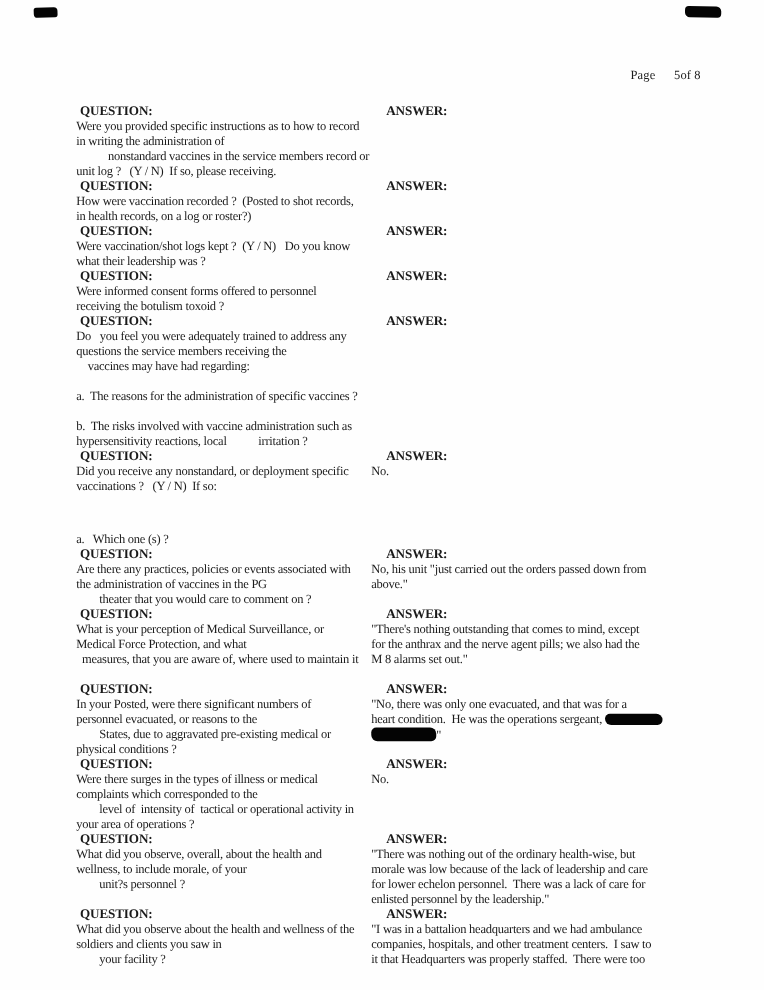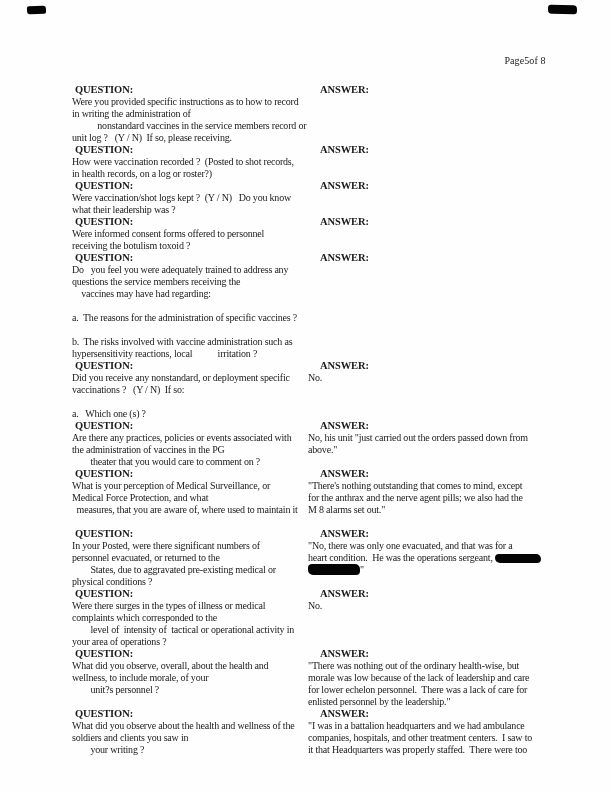--- a/index.html
+++ b/index.html
@@ -5,22 +5,22 @@
   html,body { margin:0; padding:0; background:#ffffff; }
   .page {
     position:relative; width:611px; height:792px; margin:0 auto;
     background:#fefefe; overflow:hidden;
     font-family:"Liberation Serif", serif; color:#1a1a1a;
   }
   .scan-mark { position:absolute; background:#050505; }
   .mark-tl { left:27px; top:6px;  width:19px; height:8px; border-radius:2px 3px 2px 3px; transform:rotate(-2deg); }
   .mark-tr { left:548px; top:5px; width:29px; height:9px; border-radius:3px 4px 3px 4px; transform:rotate(1deg); }
   .pageinfo { position:absolute; top:44px; left:494px; font-size:10px; letter-spacing:0.1px; white-space:pre; }
-  .pageinfo .pglabel { }
-  .qa { position:absolute; top:84px; left:12px; width:559px; }
+  .pageinfo .pglabel { margin-right:15px; }
+  .qa { position:absolute; top:84px; left:1px; width:559px; }
   .row { position:relative; }
   .spacer { height:12px; }
   .qcol { position:absolute; left:60px; top:0; }
   .acol { position:absolute; left:292px; top:0; }
   .ln { white-space:pre; font-size:10px; line-height:12px; height:12px; letter-spacing:-0.2px; }
   .hd { font-weight:bold; font-size:10.5px; letter-spacing:-0.1px; }
   .qcol .hd { padding-left:3px; }
   .acol .hd { padding-left:16px; }
   .acol .ln { padding-left:4px; }
   .acol .hd { padding-left:16px; }
@@ -109,21 +109,21 @@
           <div class="ln hd">QUESTION:</div>
           <div class="ln">Did you receive any nonstandard, or deployment specific</div>
           <div class="ln">vaccinations ?   (Y / N)  If so:</div>
         </div>
         <div class="acol">
           <div class="ln hd">ANSWER:</div>
           <div class="ln">No.</div>
         </div>
       </div>
       <div class="spacer"></div>
-      <div class="row" style="height: 12px;">
+      <div class="row" style="height: 12px; margin-top: 18px;">
         <div class="qcol">
           <div class="ln">a.   Which one (s) ?</div>
         </div>
       </div>
       <div class="row" style="height: 48px;">
         <div class="qcol">
           <div class="ln hd">QUESTION:</div>
           <div class="ln">Are there any practices, policies or events associated with</div>
           <div class="ln">the administration of vaccines in the PG</div>
           <div class="ln">        theater that you would care to comment on ?</div>
@@ -145,21 +145,21 @@
           <div class="ln hd">ANSWER:</div>
           <div class="ln">"There's nothing outstanding that comes to mind, except</div>
           <div class="ln">for the anthrax and the nerve agent pills; we also had the</div>
           <div class="ln">M 8 alarms set out."</div>
         </div>
       </div>
       <div class="row" style="height: 60px;">
         <div class="qcol">
           <div class="ln hd">QUESTION:</div>
           <div class="ln">In your Posted, were there significant numbers of</div>
-          <div class="ln">personnel evacuated, or returned to the</div>
+          <div class="ln">personnel evacuated, or reasons to the</div>
           <div class="ln">        States, due to aggravated pre-existing medical or</div>
           <div class="ln">physical conditions ?</div>
         </div>
         <div class="acol">
           <div class="ln hd">ANSWER:</div>
           <div class="ln">"No, there was only one evacuated, and that was for a</div>
           <div class="ln">heart condition.  He was the operations sergeant, <span class="bar" style="width: 46px; height: 9px;"></span></div>
           <div class="ln"><span class="bar" style="width: 52px; height: 11px;"></span>"</div>
         </div>
       </div>
@@ -189,21 +189,21 @@
           <div class="ln">morale was low because of the lack of leadership and care</div>
           <div class="ln">for lower echelon personnel.  There was a lack of care for</div>
           <div class="ln">enlisted personnel by the leadership."</div>
         </div>
       </div>
       <div class="row" style="height: 48px;">
         <div class="qcol">
           <div class="ln hd">QUESTION:</div>
           <div class="ln">What did you observe about the health and wellness of the</div>
           <div class="ln">soldiers and clients you saw in</div>
-          <div class="ln">        your writing ?</div>
+          <div class="ln">        your facility ?</div>
         </div>
         <div class="acol">
           <div class="ln hd">ANSWER:</div>
           <div class="ln">"I was in a battalion headquarters and we had ambulance</div>
           <div class="ln">companies, hospitals, and other treatment centers.  I saw to</div>
           <div class="ln">it that Headquarters was properly staffed.  There were too</div>
         </div>
       </div>
     </div>
 </div>

